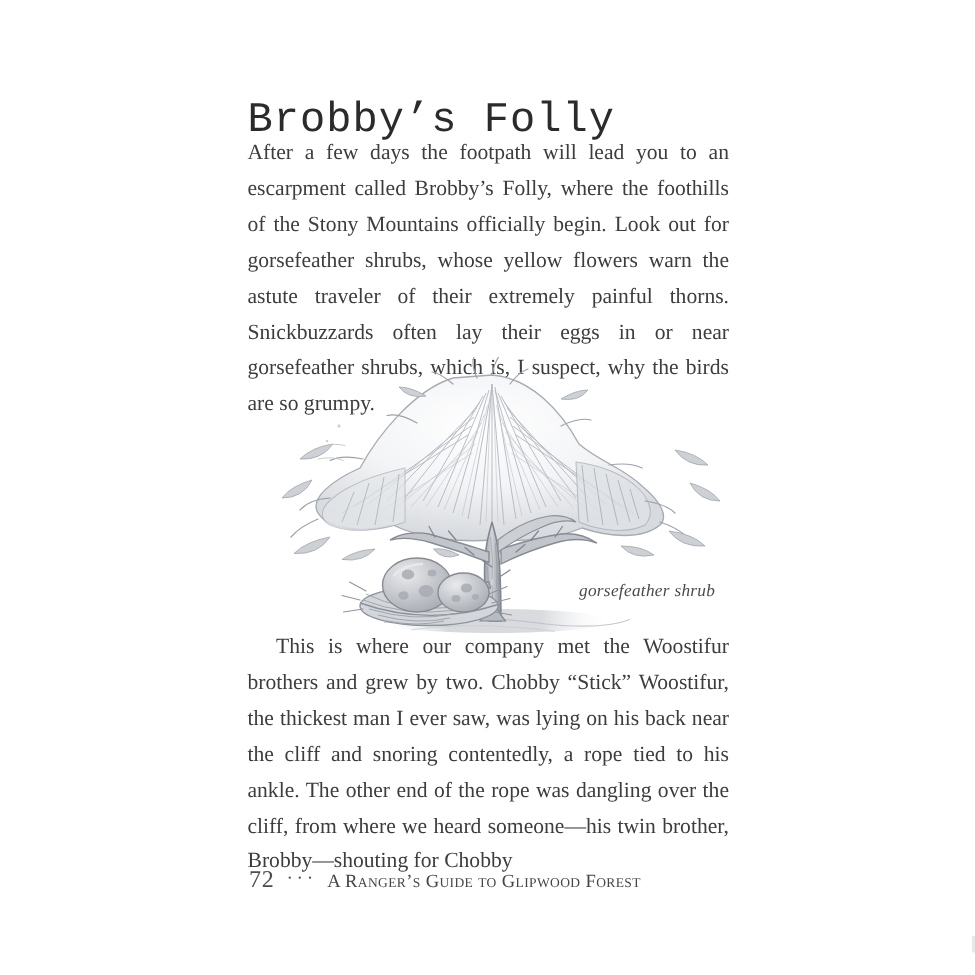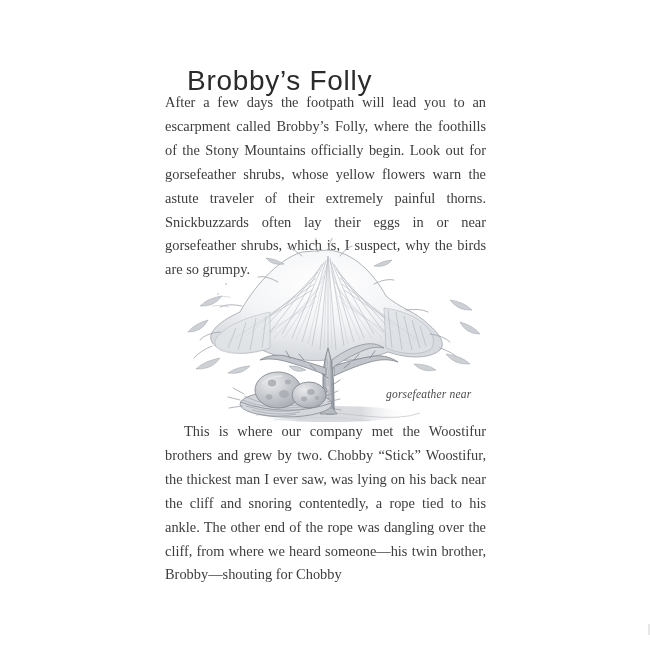--- a/index.html
+++ b/index.html
@@ -21,28 +21,27 @@
     inset: 0;
     background: #ffffff;
   }
 
   
   .chapter-title {
     position: absolute;
     left: 165px;
     top: 45px;
     width: 321px;
-    font-family: Liberation Sans, sans-serif;
+    font-family: Liberation Mono, monospace;
     font-size: 28px;
     line-height: 34px;
     font-weight: 400;
     letter-spacing: 0.7px;
     color: #2b2b2b;
     white-space: nowrap;
-    margin-left: 22px;
   }
 
   
   .para {
     font-size: 14.4px;
     line-height: 23.9px;
     text-align: justify;
     text-justify: inter-word;
     color: #3d3d3d;
     margin: 0;
@@ -331,20 +330,25 @@
         <circle cx="40" cy="56" r="0.9"></circle>
         <circle cx="58" cy="38" r="0.8"></circle>
       </g>
       <g stroke="#c2c6cc" stroke-width="0.6" fill="none" stroke-linecap="round">
         <path d="M36 60 q8 -3 16 -1"></path>
         <path d="M34 68 q9 -2 17 1"></path>
       </g>
     </svg>
   </div>
 
-  <div class="figure-caption">gorsefeather near</div>
+  <div class="figure-caption">gorsefeather shrub</div>
 
   <p class="para indent" id="para-second">This is where our company met the Woostifur brothers and grew by two. Chobby “Stick” Woostifur, the thickest man I ever saw, was lying on his back near the cliff and snoring contentedly, a rope tied to his ankle. The other end of the rope was dangling over the cliff, from where we heard someone—his twin brother, Brobby—shouting for Chobby</p>
 
+  <div class="footer">
+    <span class="folio">72</span>
+    <span class="folio-dots">···</span>
+    <span class="running-head">A Ranger’s Guide to Glipwood Forest</span>
+  </div>
 
   <div class="edge-mark"></div>
 
 </div>
 
 </body></html>

